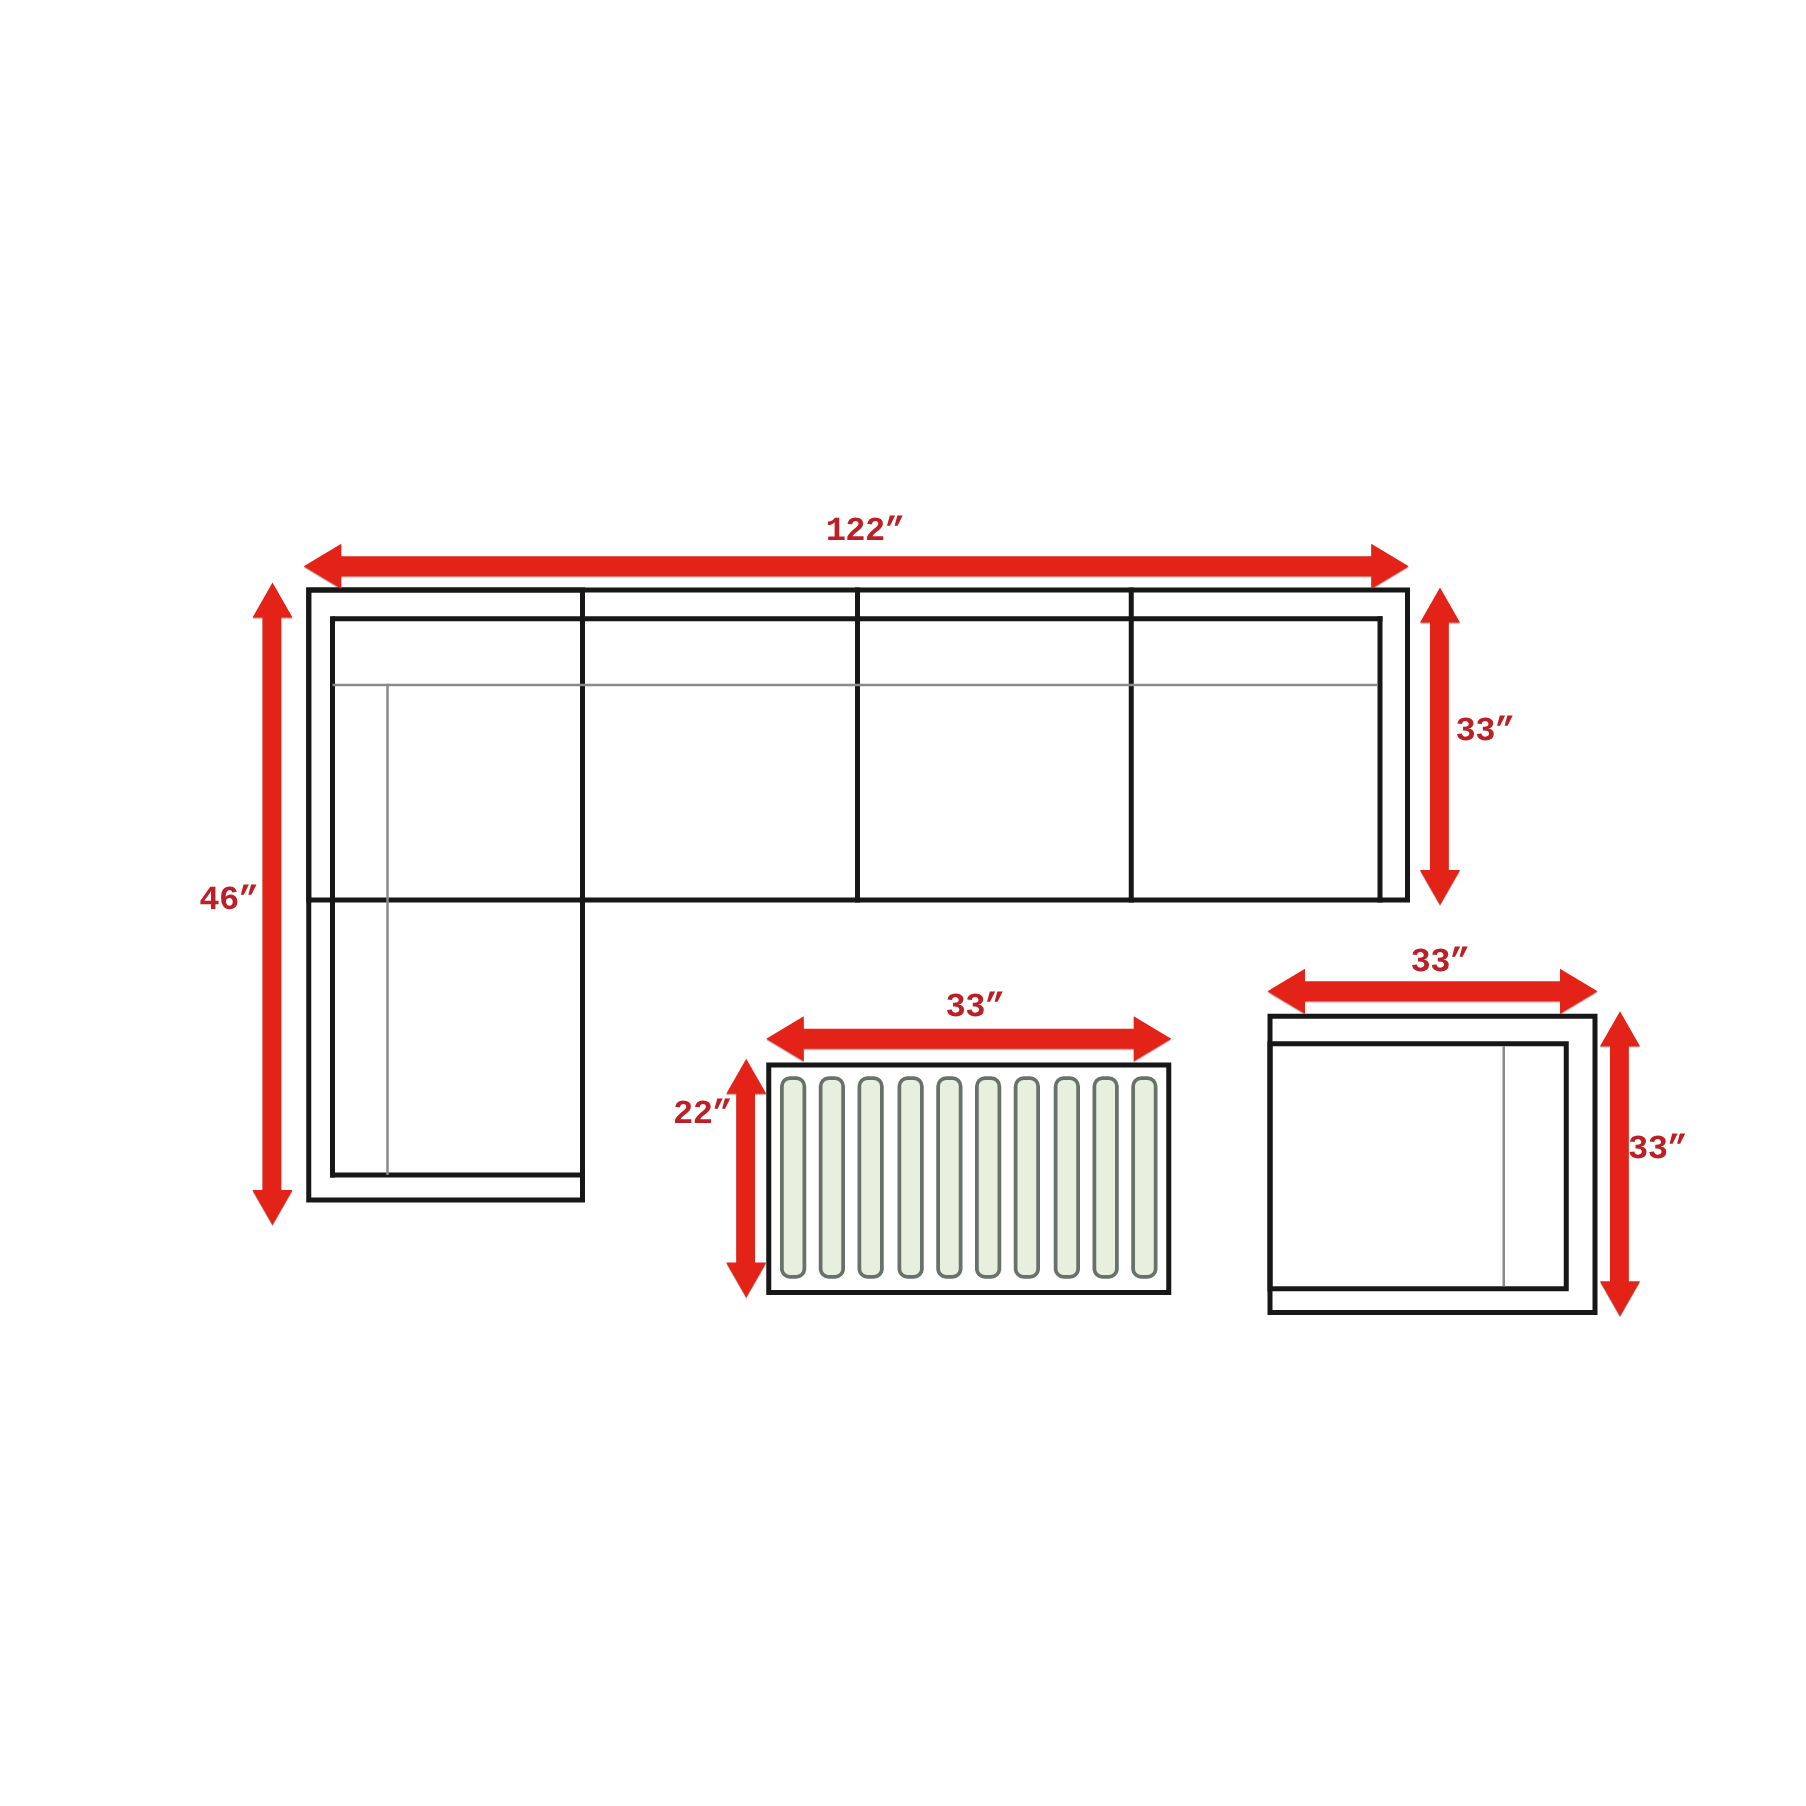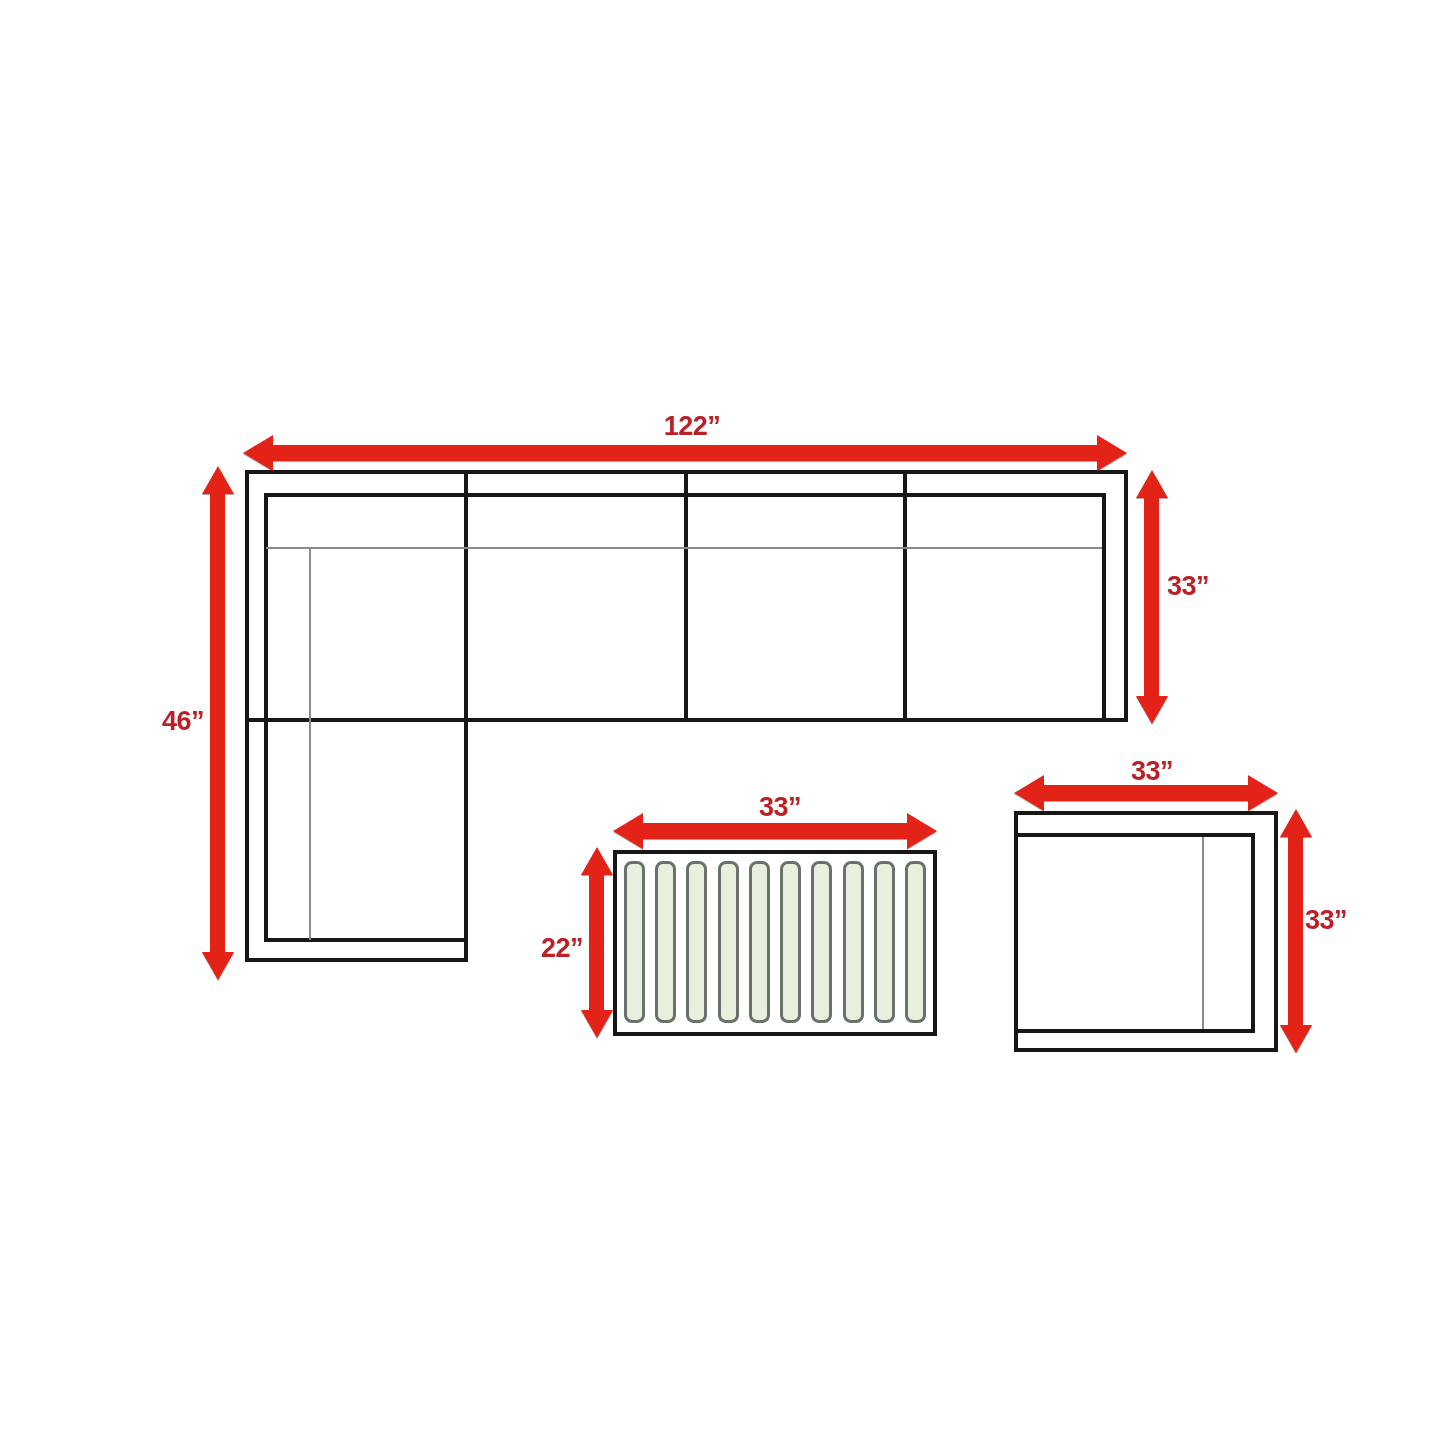--- a/index.html
+++ b/index.html
@@ -1,21 +1,21 @@
 <!DOCTYPE html>
 <html style="--arrow-red: #e42318; --label-red: #bc2026; --outline-black: #171717; --thin-gray: #8a8a8a; --slat-fill: #e7f0df; --slat-border: #69726a;"><head>
 <meta charset="utf-8">
 <style>
   html,body{margin:0;padding:0;background:#fff;}
   #canvas{
     position:relative;
     width:1445px;height:1412px;
     background:#fff;
     overflow:hidden;
-    font-family:Liberation Sans, sans-serif;
+    font-family:Liberation Mono, monospace;
   }
   
   .box{
     position:absolute;
     border:4px solid var(--outline-black);
     box-sizing:border-box;
     background:transparent;
   }
   
   .ln{position:absolute;background:var(--outline-black);}
@@ -78,21 +78,21 @@
   #arrow-sofa-depth{left:1132px;top:470px;height:254px;}
   #arrow-table-width{left:613px;top:811px;width:324px;}
   #arrow-table-depth{left:577px;top:847px;height:191px;}
   #arrow-chair-width{left:1014px;top:773px;width:264px;}
   #arrow-chair-depth{left:1276px;top:809px;height:244px;}
   
   #label-sofa-width{left:692px;top:426px;}
   #label-sofa-chaise{left:183px;top:721px;}
   #label-sofa-depth{left:1188px;top:586px;}
   #label-table-width{left:780px;top:807px;}
-  #label-table-depth{left:562px;top:948px;}
+  #label-table-depth{left:562px;top:892px;}
   #label-chair-width{left:1152px;top:771px;}
   #label-chair-depth{left:1326px;top:920px;}
 </style>
 </head>
 <body>
 
 <div id="canvas">
 
   <div class="box" id="sofa-body"></div>
   <div class="box" id="sofa-chaise"></div>

